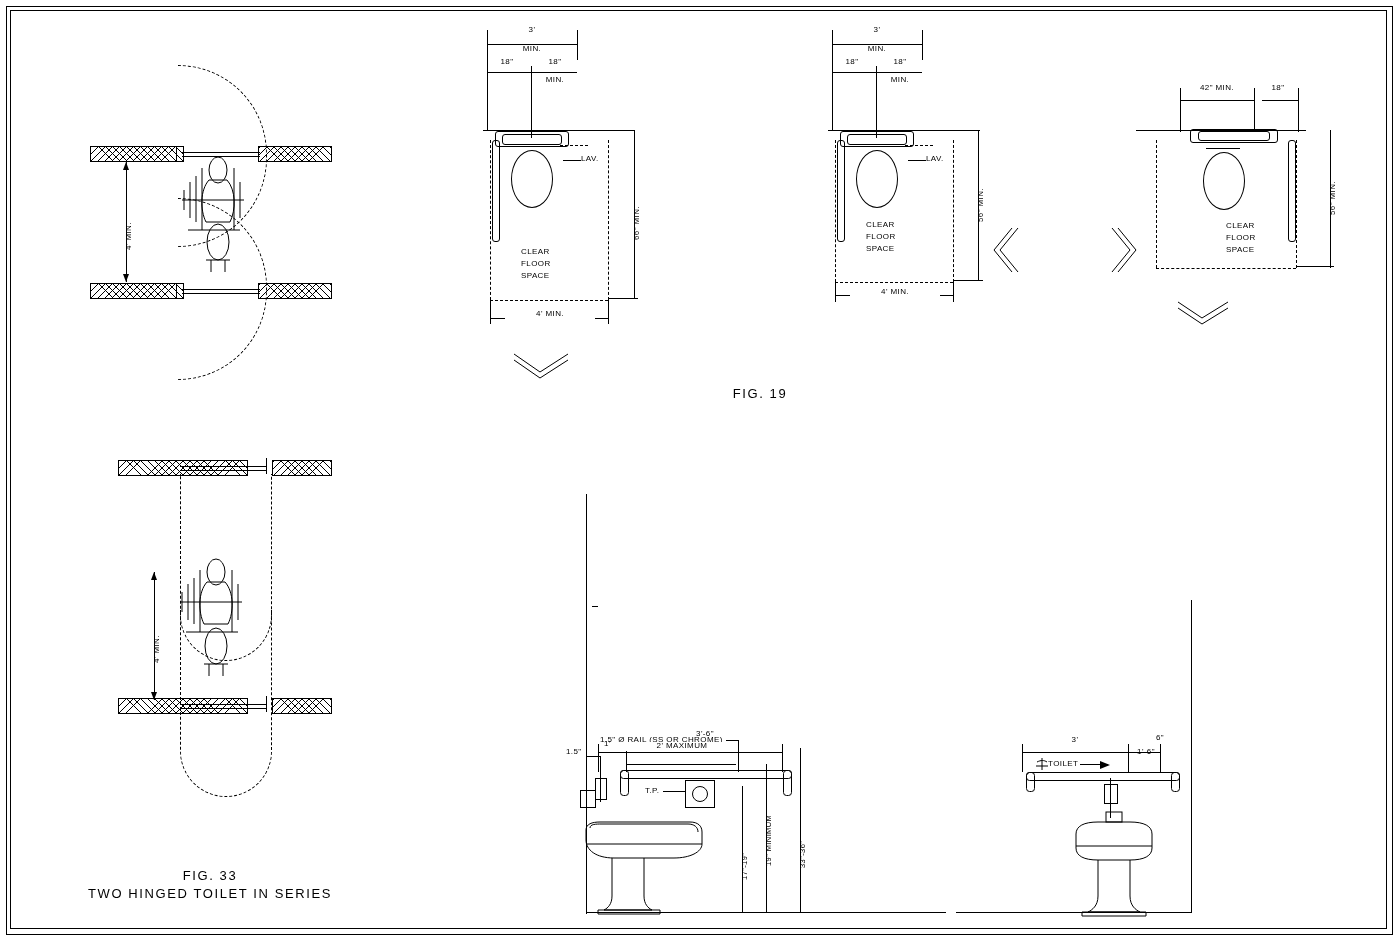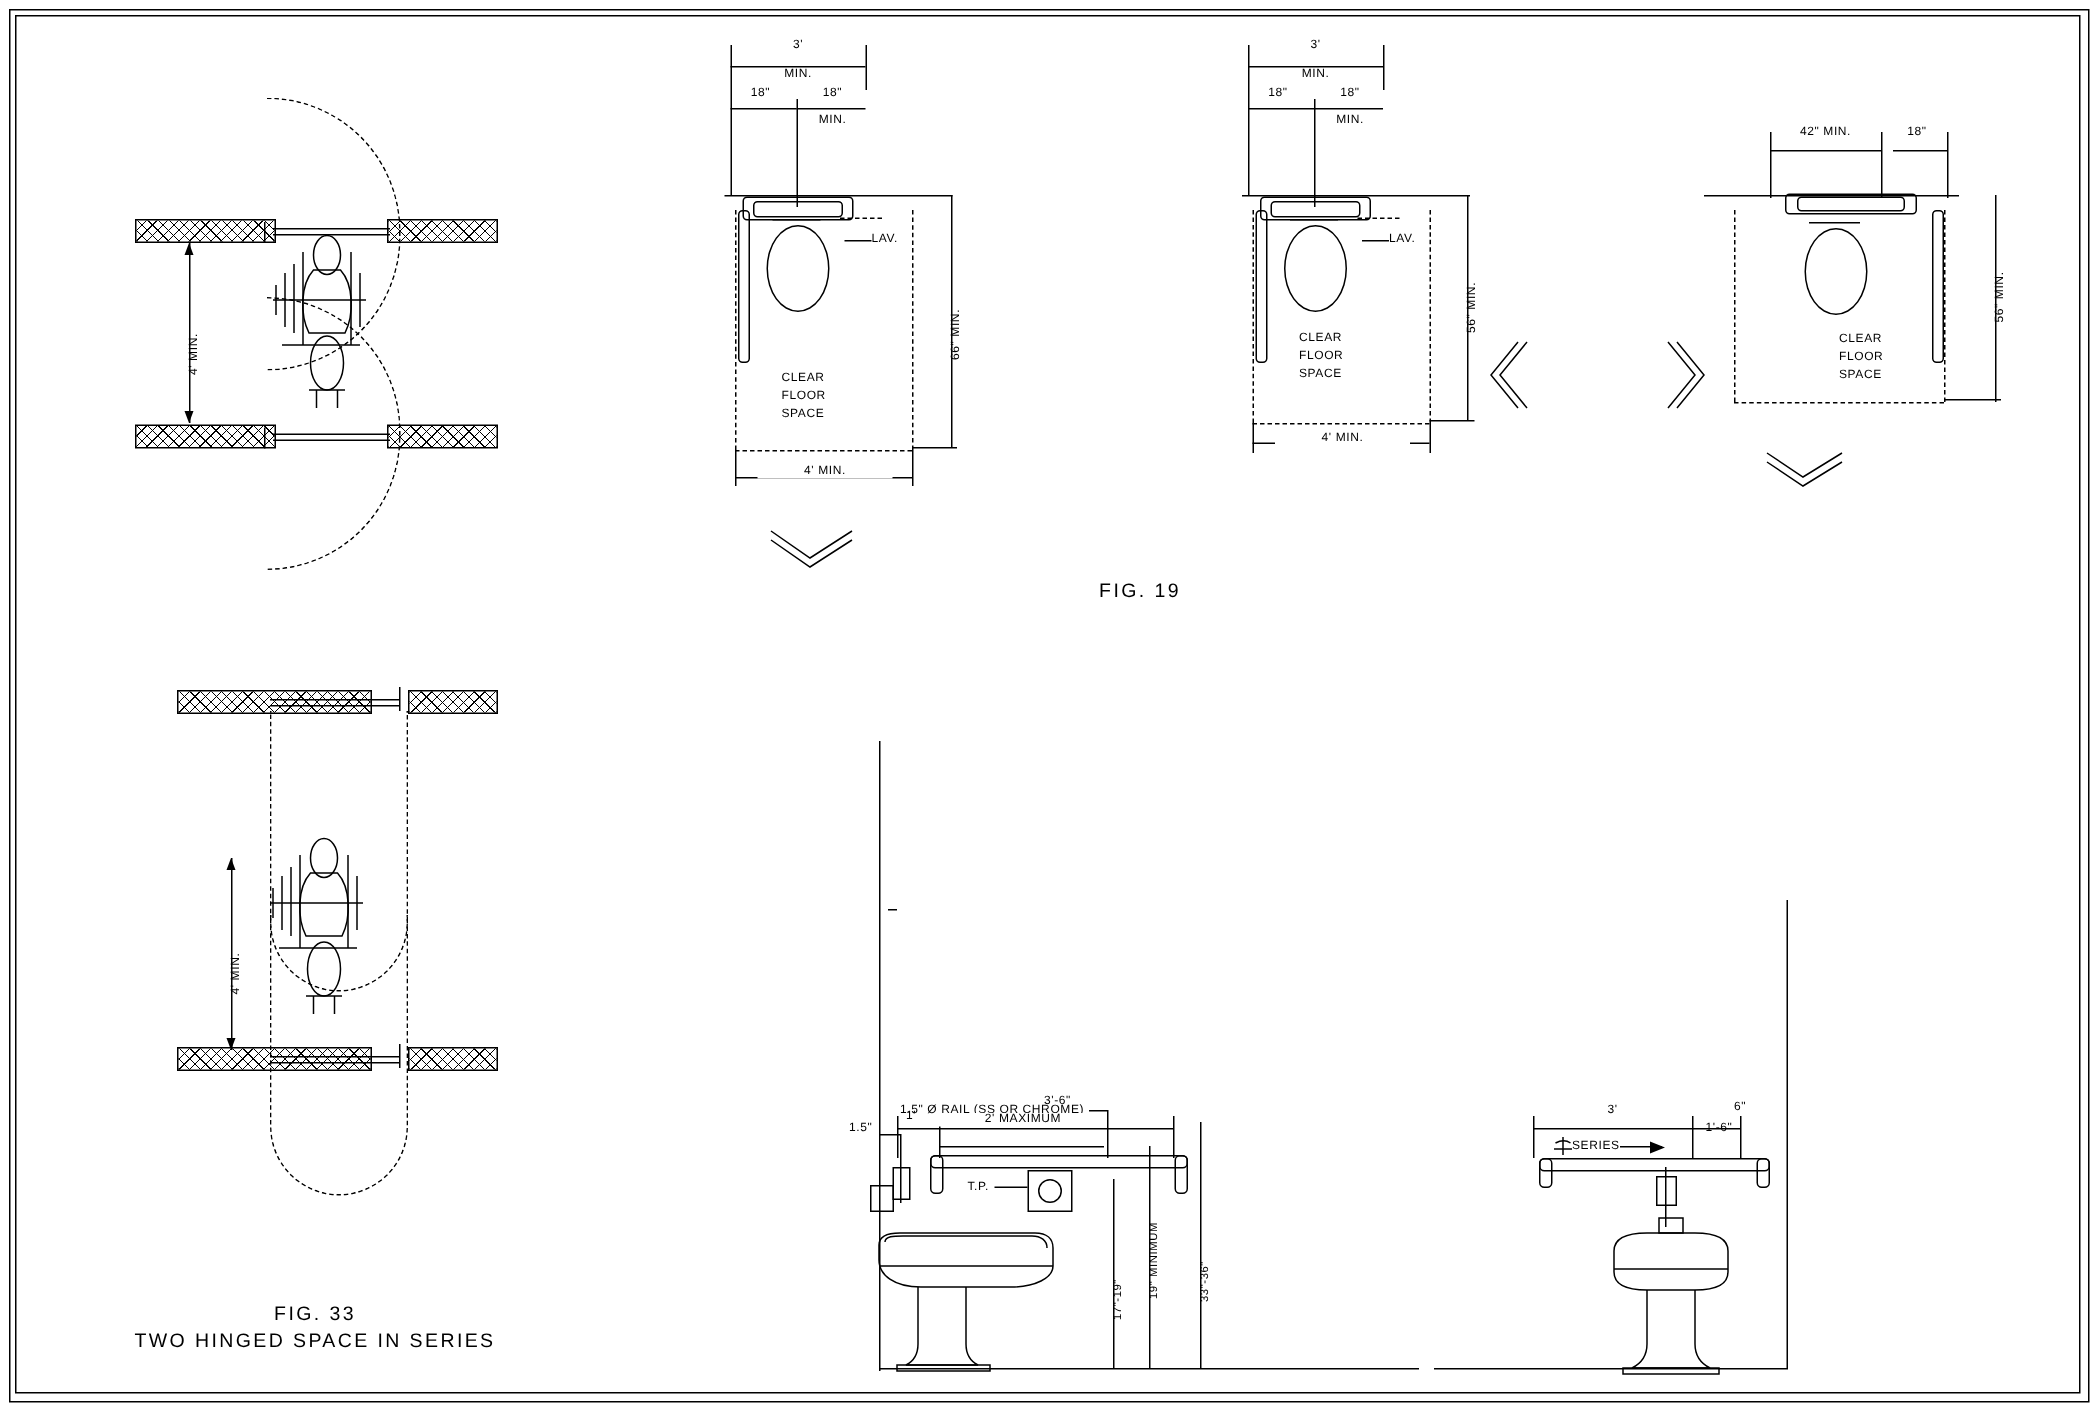--- a/index.html
+++ b/index.html
@@ -110,21 +110,21 @@
       <line x1="56" y1="10" x2="56" y2="72" stroke="#000"></line>
       <line x1="62" y1="24" x2="62" y2="60" stroke="#000"></line>
       <line x1="4" y1="42" x2="66" y2="42" stroke="#000"></line>
       <line x1="10" y1="72" x2="62" y2="72" stroke="#000"></line>
       <line x1="28" y1="104" x2="52" y2="104" stroke="#000"></line>
       <line x1="33" y1="104" x2="33" y2="116" stroke="#000"></line>
       <line x1="47" y1="104" x2="47" y2="116" stroke="#000"></line>
     </svg>
 
     <div class="ttl" style="left:90px;top:868px;width:240px;">FIG. 33</div>
-    <div class="ttl" style="left:60px;top:886px;width:300px;">TWO HINGED SPACE IN SERIES</div>
+    <div class="ttl" style="left:60px;top:886px;width:300px;">TWO HINGED TOILET IN SERIES</div>
   </div>
 
   <div>
 
     <div class="ln h" style="left:487px;top:44px;width:90px;"></div>
     <div class="ln v" style="left:487px;top:30px;height:100px;"></div>
     <div class="ln v" style="left:577px;top:30px;height:30px;"></div>
     <div class="lbl c" style="left:507px;top:26px;width:50px;">3'</div>
     <div class="lbl c" style="left:507px;top:45px;width:50px;">MIN.</div>
 
@@ -313,21 +313,21 @@
       <line x1="8" y1="26" x2="124" y2="26" stroke="#000"></line>
     </svg>
 
     <div class="ln v" style="left:742px;top:786px;height:126px;"></div>
     <div class="ln v" style="left:766px;top:764px;height:148px;"></div>
     <div class="ln v" style="left:800px;top:748px;height:164px;"></div>
     <div class="vtxt" style="left:740px;top:880px;font-size:7.5px;">17"-19"</div>
     <div class="vtxt" style="left:764px;top:866px;font-size:7.5px;">19" MINIMUM</div>
     <div class="vtxt" style="left:798px;top:868px;font-size:7.5px;">33"-36"</div>
 
-    <div class="lbl" style="left:1048px;top:760px;">SERIES</div>
+    <div class="lbl" style="left:1048px;top:760px;">TOILET</div>
     <svg style="left:1036px;top:758px;width:14px;height:14px;">
       <line x1="6" y1="0" x2="6" y2="12" stroke="#000"></line>
       <line x1="0" y1="8" x2="12" y2="8" stroke="#000"></line>
       <path d="M1,4 C5,2 8,2 11,4" fill="none" stroke="#000"></path>
     </svg>
     <div class="ln h" style="left:1080px;top:764px;width:28px;"></div>
     <svg style="left:1100px;top:760px;width:14px;height:10px;">
       <path d="M0,1 L10,5 L0,9 z" fill="#000"></path>
     </svg>
 

